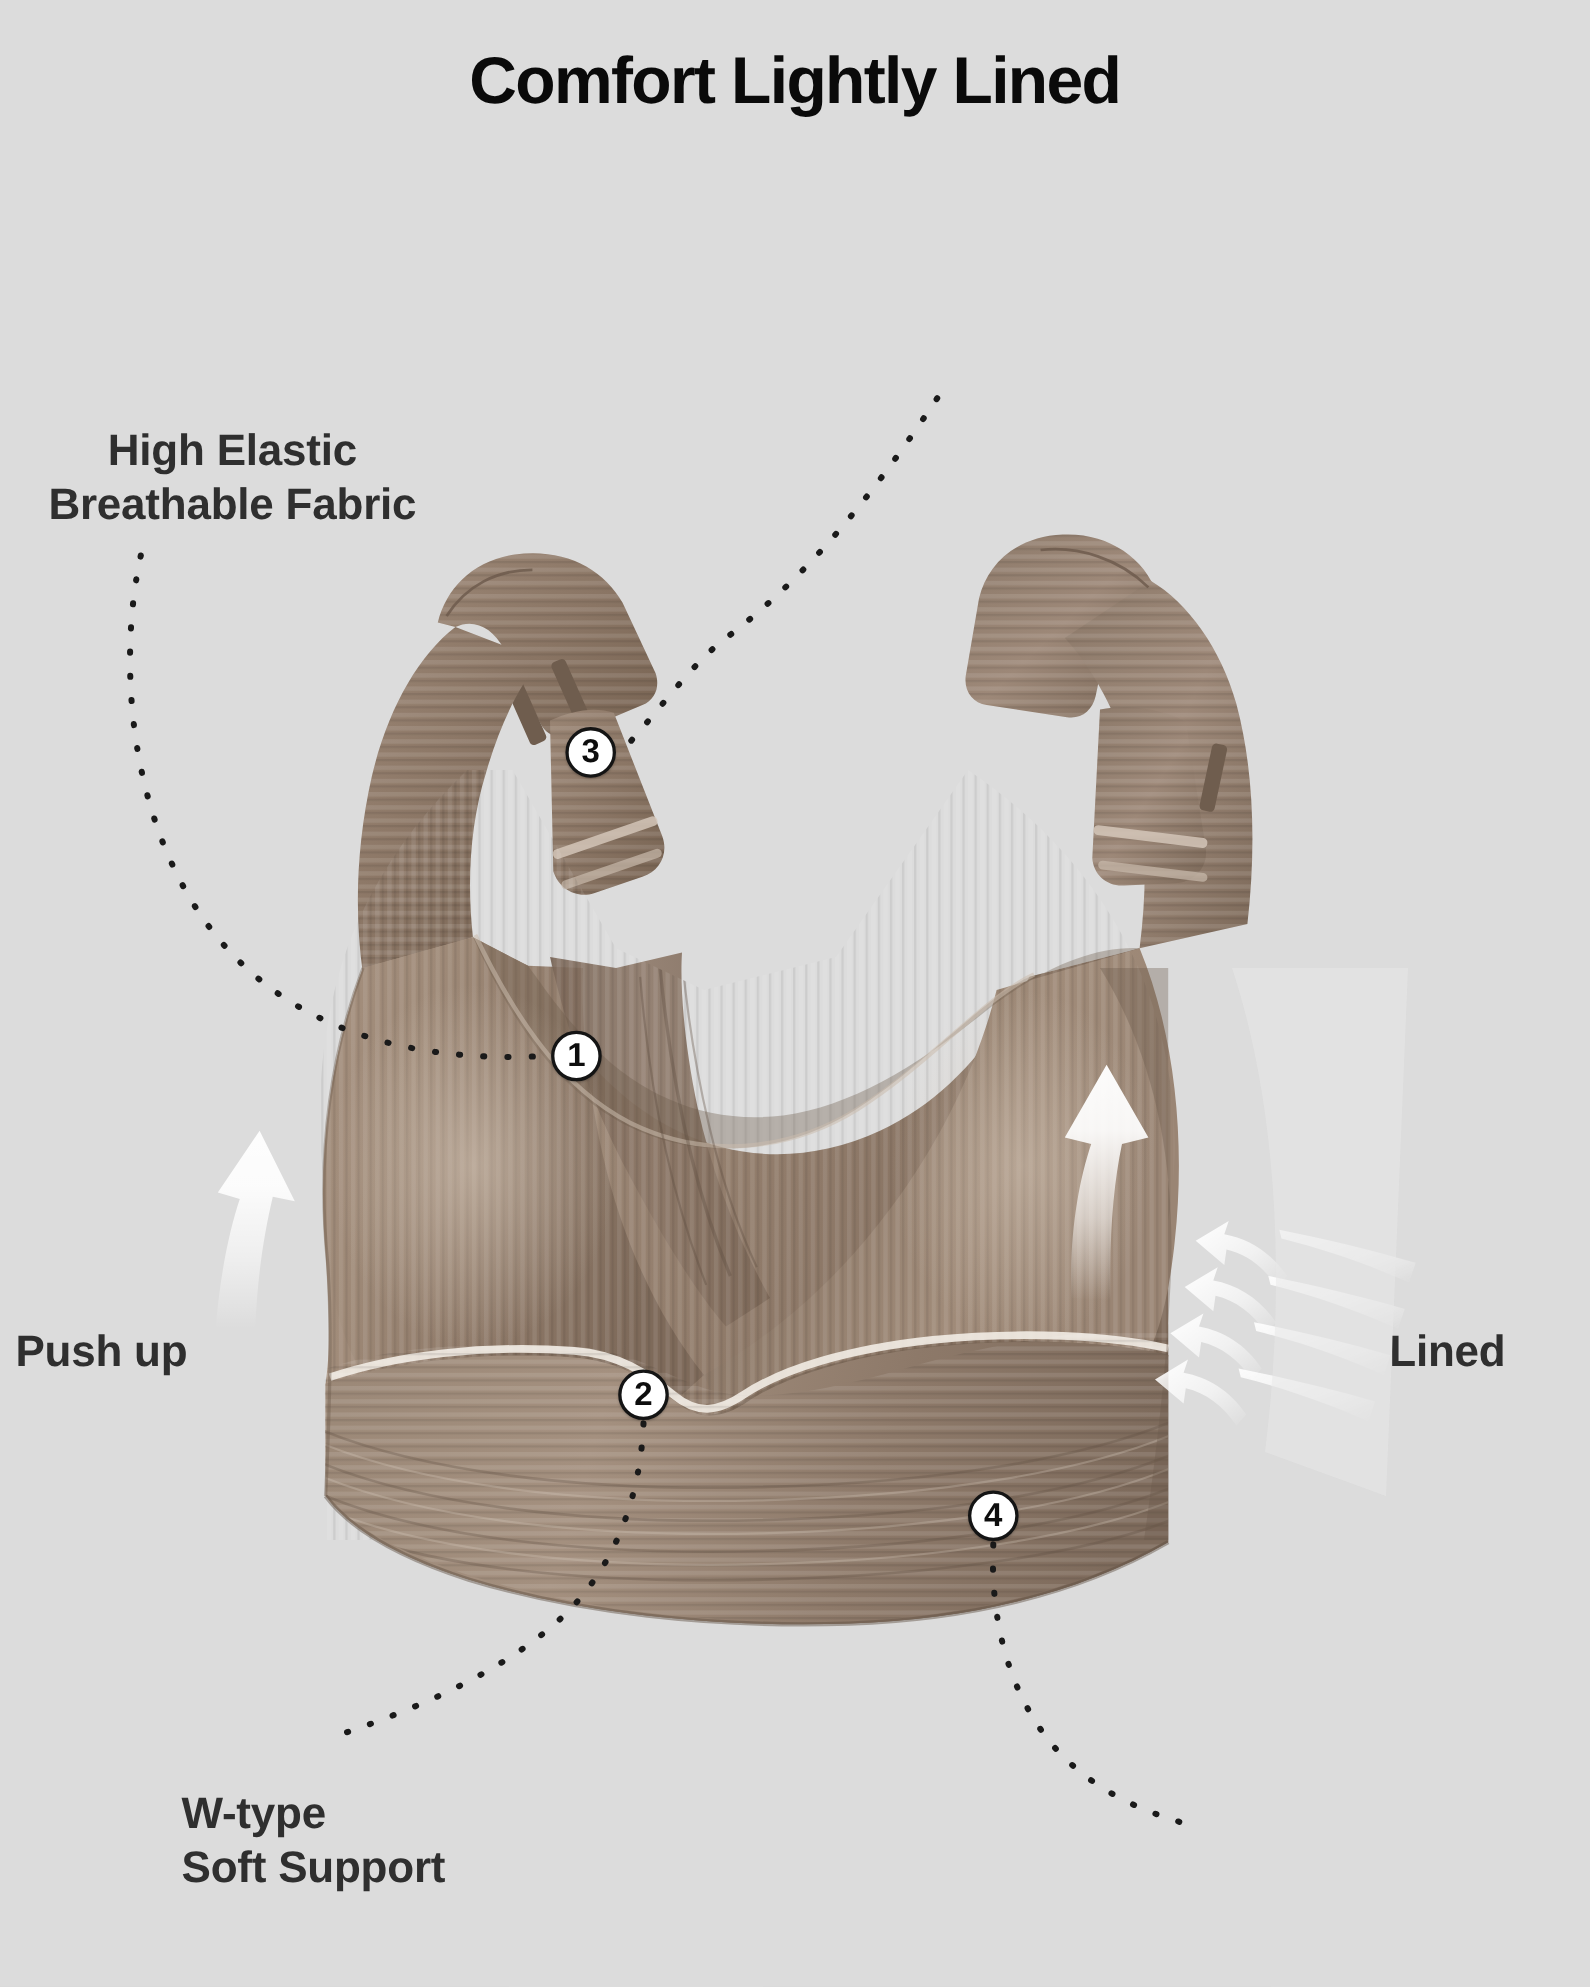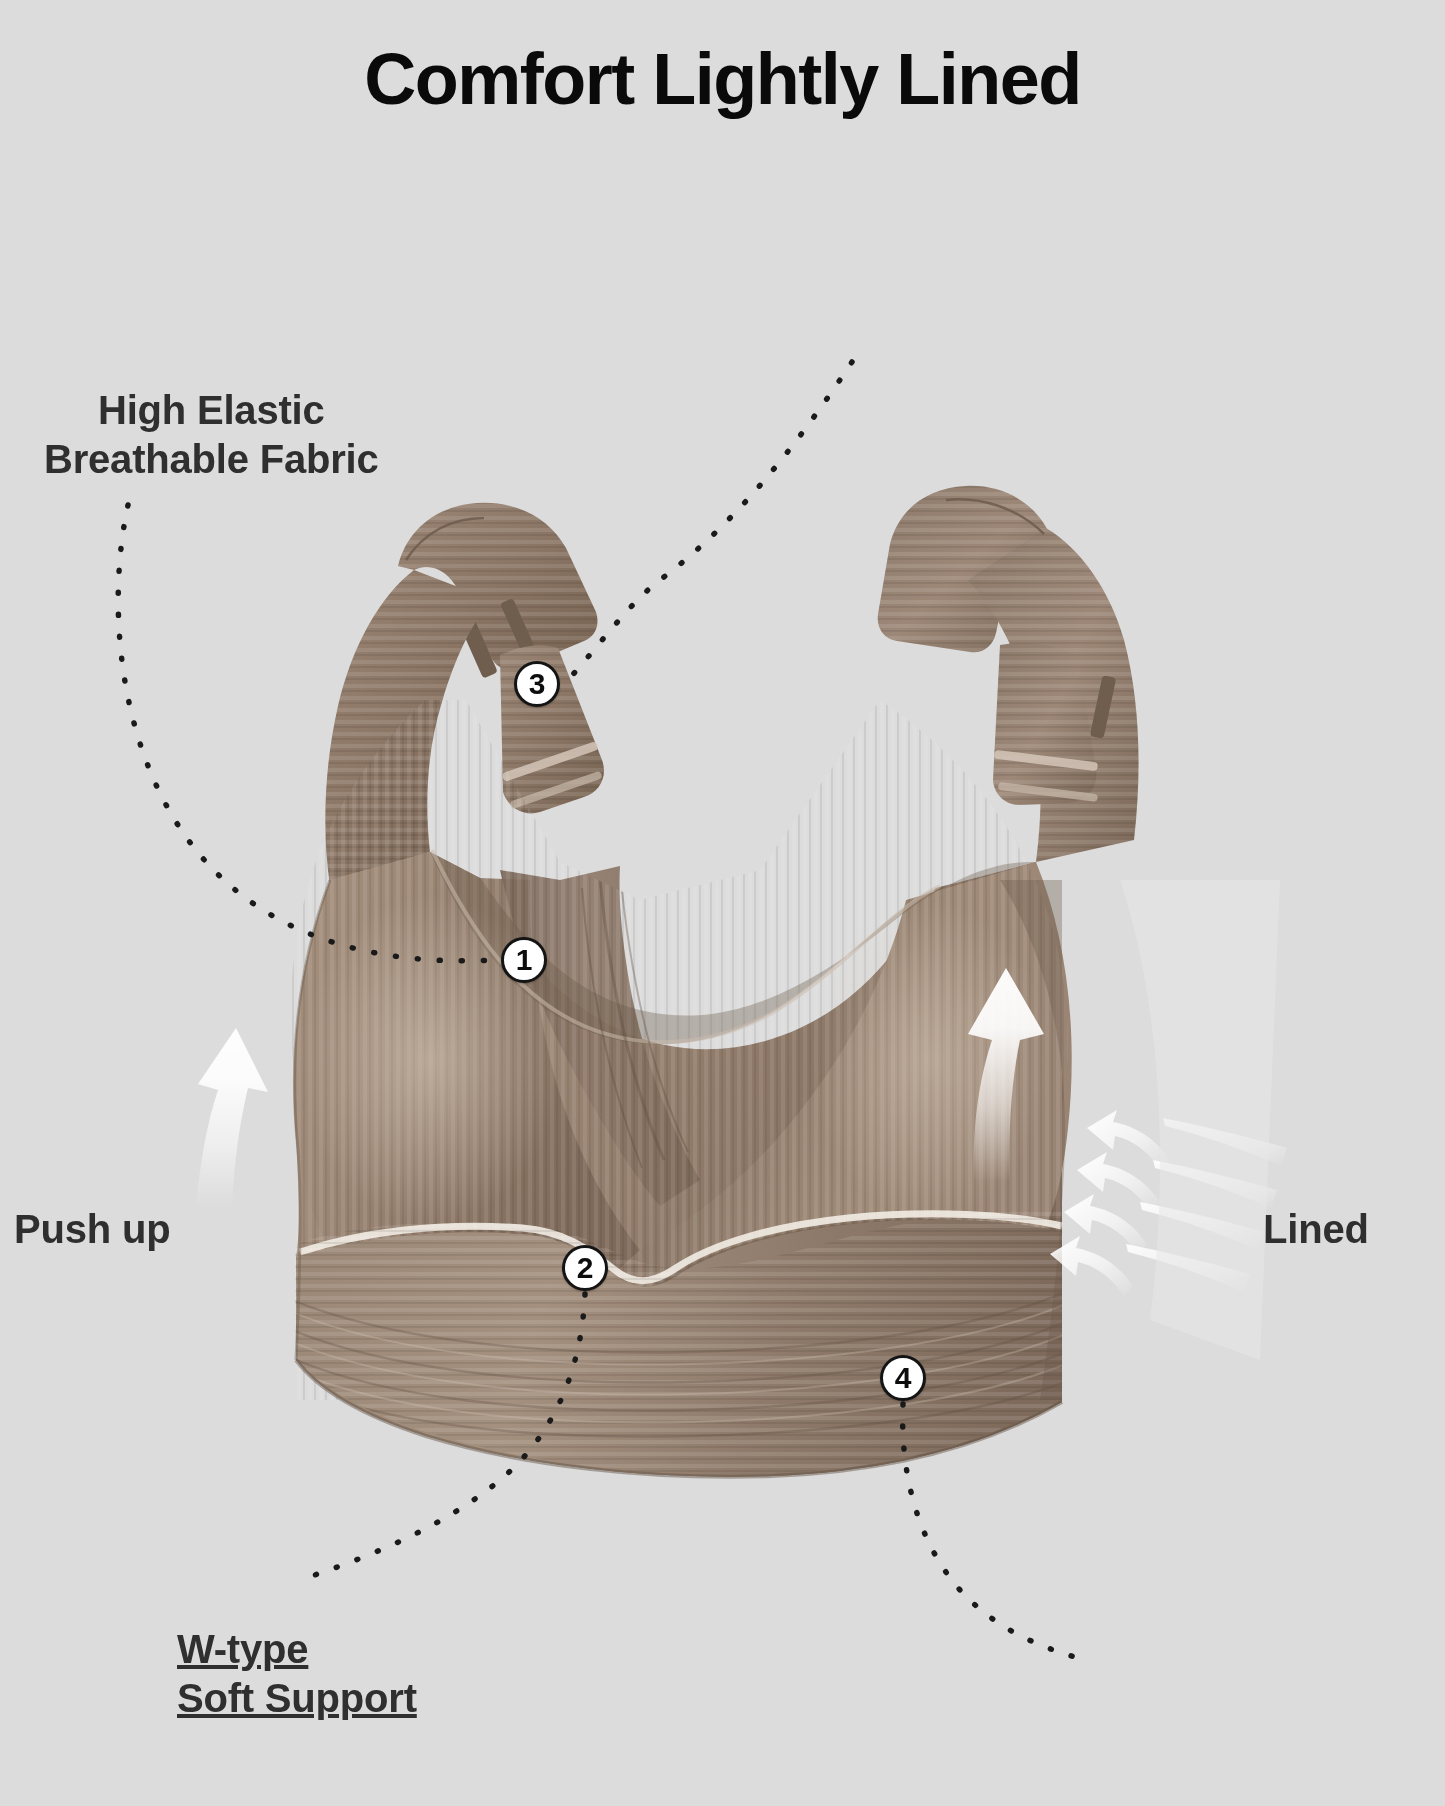--- a/index.html
+++ b/index.html
@@ -18,21 +18,21 @@
     -webkit-font-smoothing: antialiased;
   }
 
   
   #title {
     position: absolute;
     left: 0;
     top: 42px;
     width: 1445px;
     text-align: center;
-    font-size: 72px;
+    font-size: 60px;
     font-weight: 700;
     letter-spacing: -1.5px;
     color: #0a0a0a;
     line-height: 1.05;
   }
 
   
   .label {
     position: absolute;
     color: #2f2f2f;
@@ -40,21 +40,21 @@
     font-weight: 700;
     line-height: 1.22;
     letter-spacing: -0.2px;
     white-space: pre-line;
   }
 
   #lbl-fabric   { left: 44px;  top: 386px; text-align: center; }
   #lbl-strap    { left: 672px; top: 328px; }
   #lbl-pushup   { left: 14px;  top: 1205px; }
   #lbl-soft     { left: 1263px; top: 1205px; }
-  #lbl-wtype    { left: 177px; top: 1625px; text-decoration: underline; }
+  #lbl-wtype    { left: 165px; top: 1625px; }
   #lbl-underband{ left: 773px; top: 1685px; }
 
   
   .badge {
     position: absolute;
     width: 46px;
     height: 46px;
     border-radius: 50%;
     background: #ffffff;
     border: 3px solid #141414;

